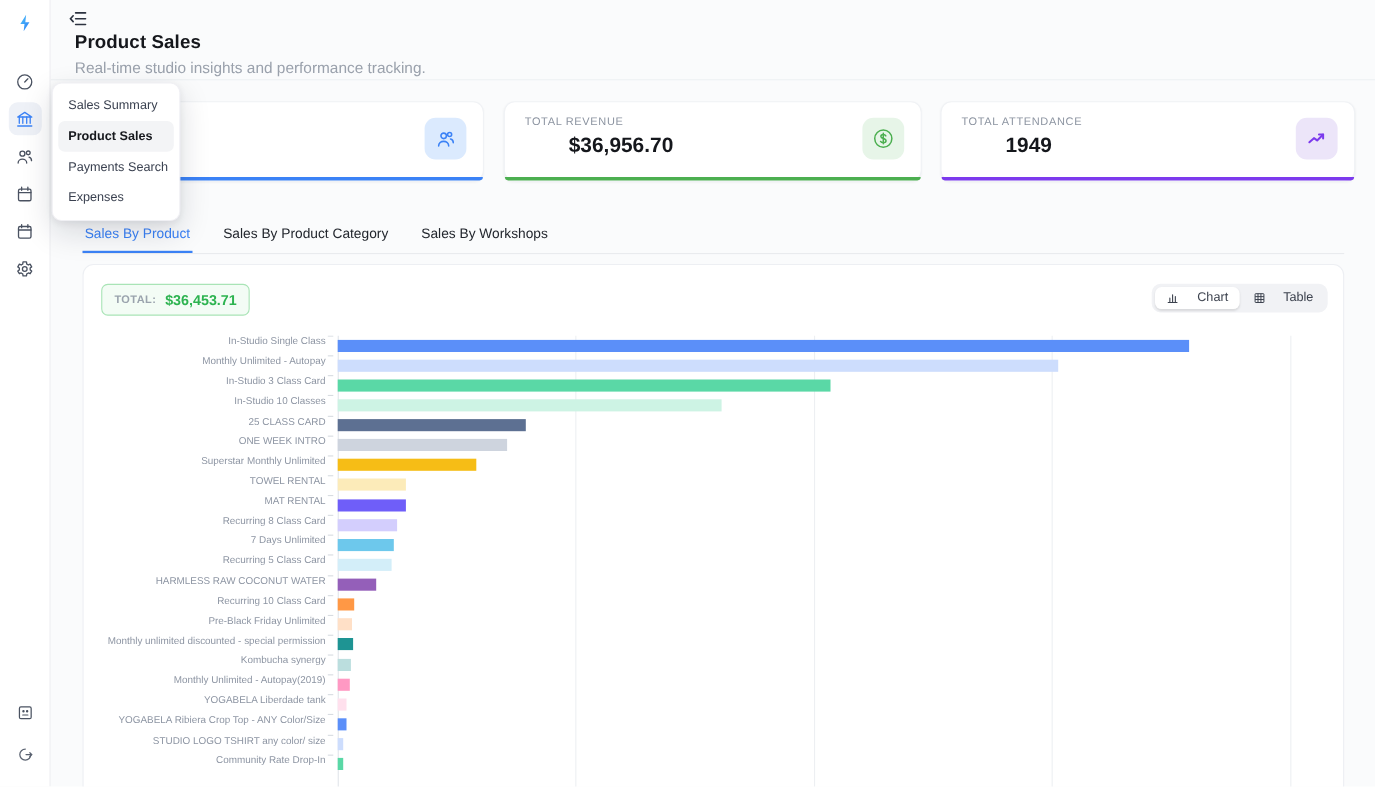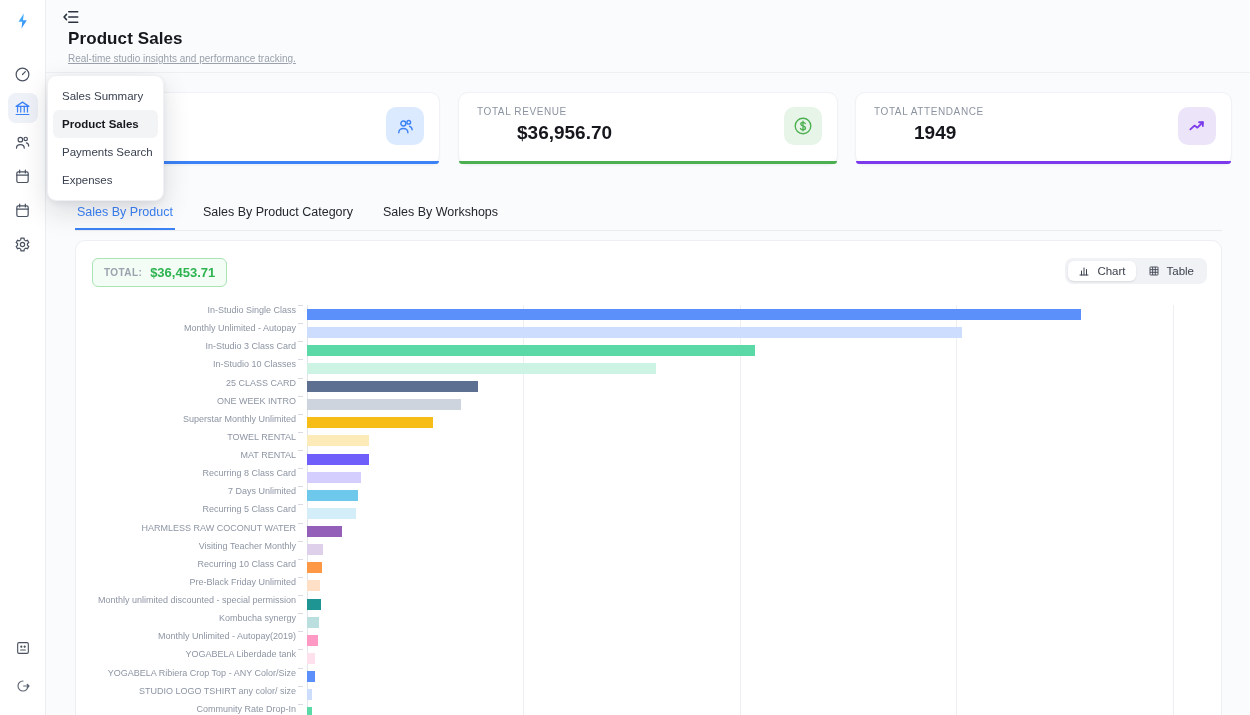--- a/index.html
+++ b/index.html
@@ -28,21 +28,21 @@
   .nav-item.active { background: #eef1f7; color: #3b82f6; }
   .sidebar-bottom { position: absolute; left: 0; bottom: 0; width: 46px; display: flex; flex-direction: column; align-items: center; }
   .sidebar-bottom .nav-item { margin: 0 0 8px 0; }
   .sidebar-bottom .nav-item:last-child { margin-bottom: 14px; color: #5a6270; }
   
   .nav-col { display:flex; flex-direction:column; align-items:center; gap:2px; }
   
   .header { position: absolute; left: 46px; top: 0; right: 0; height: 73px; border-bottom: 1px solid #eef0f3; background: #fafbfc; }
   .collapse-btn { position: absolute; left: 16px; top: 8px; width: 18px; height: 18px; color: #2c3340; cursor: pointer; }
   .page-title { position: absolute; left: 22px; top: 29px; font-size: 17px; font-weight: bold; color: #15171c; letter-spacing: .1px; }
-  .page-subtitle { position: absolute; left: 22px; top: 53px; font-size: 10px; color: #9aa1ac; text-decoration: underline; }
+  .page-subtitle { position: absolute; left: 22px; top: 53px; font-size: 14px; color: #9aa1ac; }
   
   .card {
     position: absolute; top: 92px; height: 73px; background: #fff;
     border: 1px solid #f0f2f5; border-radius: 10px;
     box-shadow: 0 1px 2px rgba(20,30,50,.04);
   }
   .card-accent { position: absolute; left: 0; right: 0; bottom: 0; height: 3px; border-radius: 0 0 9px 9px; }
   .card-label { position: absolute; left: 18px; top: 13px; font-size: 10px; font-weight: normal; letter-spacing: .6px; color: #8b93a0; text-transform: uppercase; }
   .card-value { position: absolute; left: 18px; top: 29px; font-size: 19px; font-weight: bold; color: #15171c; margin-left: 40px; }
   .card-iconbox { position: absolute; right: 15px; top: 14px; width: 38px; height: 38px; border-radius: 10px; display: flex; align-items: center; justify-content: center; }
@@ -74,21 +74,21 @@
     position: absolute; left: 16px; top: 17px; display: inline-flex; align-items: center; gap: 8px;
     background: #f3fcf5; border: 1px solid #a9e4b6; border-radius: 6px; padding: 6px 11px;
   }
   .total-badge .tb-label { font-size: 10px; font-weight: bold; letter-spacing: .4px; color: #9aa3ad; }
   .total-badge .tb-value { font-size: 13px; font-weight: bold; color: #2db350; }
   .view-toggle {
     position: absolute; right: 14px; top: 17px; display: flex; gap: 2px;
     background: #f1f2f5; border-radius: 8px; padding: 3px;
   }
   .toggle-btn {
-    display: flex; align-items: center; gap: 7px; font-size: 11.5px; color: #3c424e;
+    display: flex; align-items: center; gap: 16px; font-size: 11.5px; color: #3c424e;
     padding: 4px 10px; border-radius: 6px; cursor: pointer;
   }
   .toggle-btn.active { background: #fff; box-shadow: 0 1px 2px rgba(0,0,0,.10); font-weight: 500; }
   
   .chart { position: absolute; left: 0; top: 64px; width: 1145px; height: 434px; overflow: hidden; }
   .grid-layer { position: absolute; left: 231px; top: 0; right: 6px; bottom: 0; }
   .axis-line { position: absolute; left: 0; top: 0; bottom: 0; width: 1px; background: #e2e5ea; }
   .gridline { position: absolute; top: 0; bottom: 0; width: 1px; background: #edeff2; }
   .chart-rows { position: absolute; left: 0; top: 0; right: 6px; }
   .chart-row { display: flex; height: 18.13px; }
@@ -381,27 +381,20 @@
           </div>
         </div>
         <div class="chart-row">
           <div class="row-label">HARMLESS RAW COCONUT WATER</div>
           <div class="row-tick"></div>
           <div class="row-barzone">
             <div class="row-bar" style="width: 3.82243%; background: rgb(148, 95, 185);"></div>
           </div>
         </div>
         <div class="chart-row">
-          <div class="row-label">Visiting Teacher Monthly</div>
-          <div class="row-tick"></div>
-          <div class="row-barzone">
-            <div class="row-bar" style="width: 1.74766%; background: rgb(222, 207, 234);"></div>
-          </div>
-        </div>
-        <div class="chart-row">
           <div class="row-label">Recurring 10 Class Card</div>
           <div class="row-tick"></div>
           <div class="row-barzone">
             <div class="row-bar" style="width: 1.63551%; background: rgb(255, 152, 69);"></div>
           </div>
         </div>
         <div class="chart-row">
           <div class="row-label">Pre-Black Friday Unlimited</div>
           <div class="row-tick"></div>
           <div class="row-barzone">

